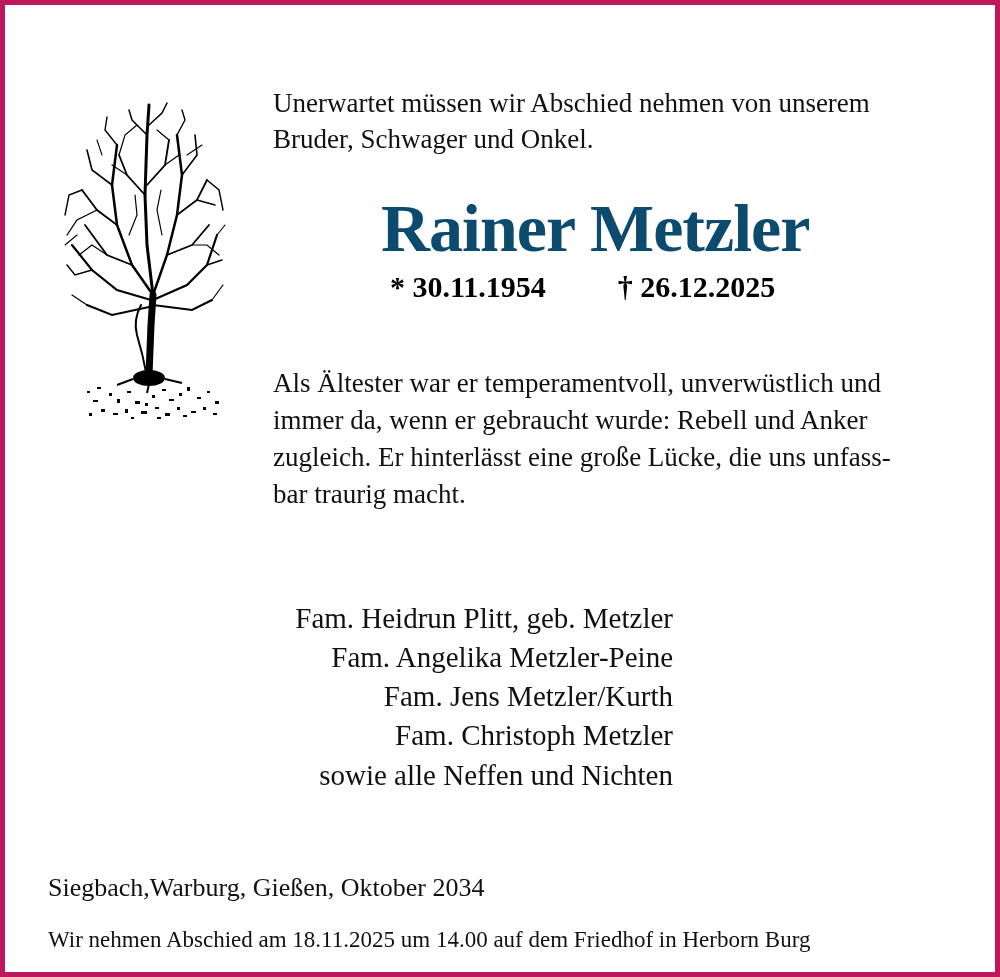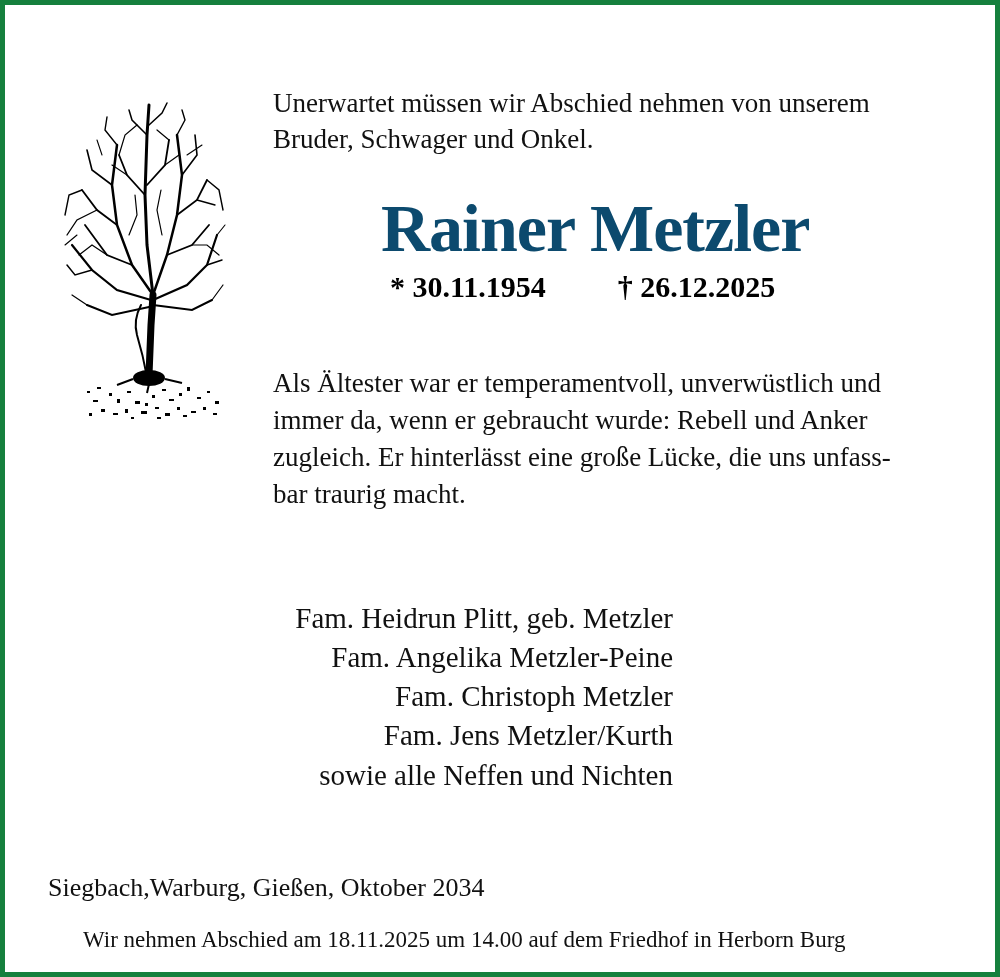--- a/index.html
+++ b/index.html
@@ -1,21 +1,21 @@
 <!DOCTYPE html>
 <html><head>
   <meta charset="utf-8">
   <style>
     html, body { margin: 0; padding: 0; background: #ffffff; }
     body { width: 1000px; height: 977px; position: relative; overflow: hidden; }
     .frame {
       position: absolute; left: 0; top: 0;
       width: 1000px; height: 977px;
       box-sizing: border-box;
-      border: 5px solid #15803d;
+      border: 5px solid #be185d;
       background: #ffffff;
     }
     .serif { font-family: "Liberation Serif", "DejaVu Serif", serif; color: #111; }
     .tree {
       position: absolute; left: 52px; top: 90px; width: 170px; height: 330px;
     }
     .intro {
       position: absolute; left: 268px; top: 80px; width: 700px;
       font-size: 27px; line-height: 36px;
       text-align: justify;
@@ -41,21 +41,21 @@
       font-size: 29px; line-height: 39px;
     }
     .mourners .row { white-space: nowrap; text-align: right; }
     .mourners .extra { margin-top: 1px; }
     .place {
       position: absolute; left: 43px; top: 866px;
       font-size: 26px; line-height: 34px; white-space: nowrap;
     }
     .funeral {
       position: absolute; left: 43px; top: 919px;
-      font-size: 23px; line-height: 32px; white-space: nowrap; margin-left: 35px;
+      font-size: 23px; line-height: 32px; white-space: nowrap;
     }
   </style>
 </head>
 <body>
 
 <div class="frame">
 
   <svg class="tree" viewBox="0 0 170 330" xmlns="http://www.w3.org/2000/svg">
     <g stroke="#000" fill="none" stroke-linecap="round">
 
@@ -156,22 +156,22 @@
   <div class="tribute serif">
     <div>Als Ältester war er temperamentvoll, unverwüstlich und</div>
     <div>immer da, wenn er gebraucht wurde: Rebell und Anker</div>
     <div>zugleich. Er hinterlässt eine große Lücke, die uns unfass-</div>
     <div>bar traurig macht.</div>
   </div>
 
   <div class="mourners serif">
     <div class="row">Fam. Heidrun Plitt, geb. Metzler</div>
     <div class="row">Fam. Angelika Metzler-Peine</div>
+    <div class="row">Fam. Jens Metzler/Kurth</div>
     <div class="row">Fam. Christoph Metzler</div>
-    <div class="row">Fam. Jens Metzler/Kurth</div>
     <div class="row extra">sowie alle Neffen und Nichten</div>
   </div>
 
   <div class="place serif">Siegbach,Warburg, Gießen, Oktober 2034</div>
 
   <div class="funeral serif">Wir nehmen Abschied am 18.11.2025 um 14.00 auf dem Friedhof in Herborn Burg</div>
 
 </div>
 
 </body></html>

